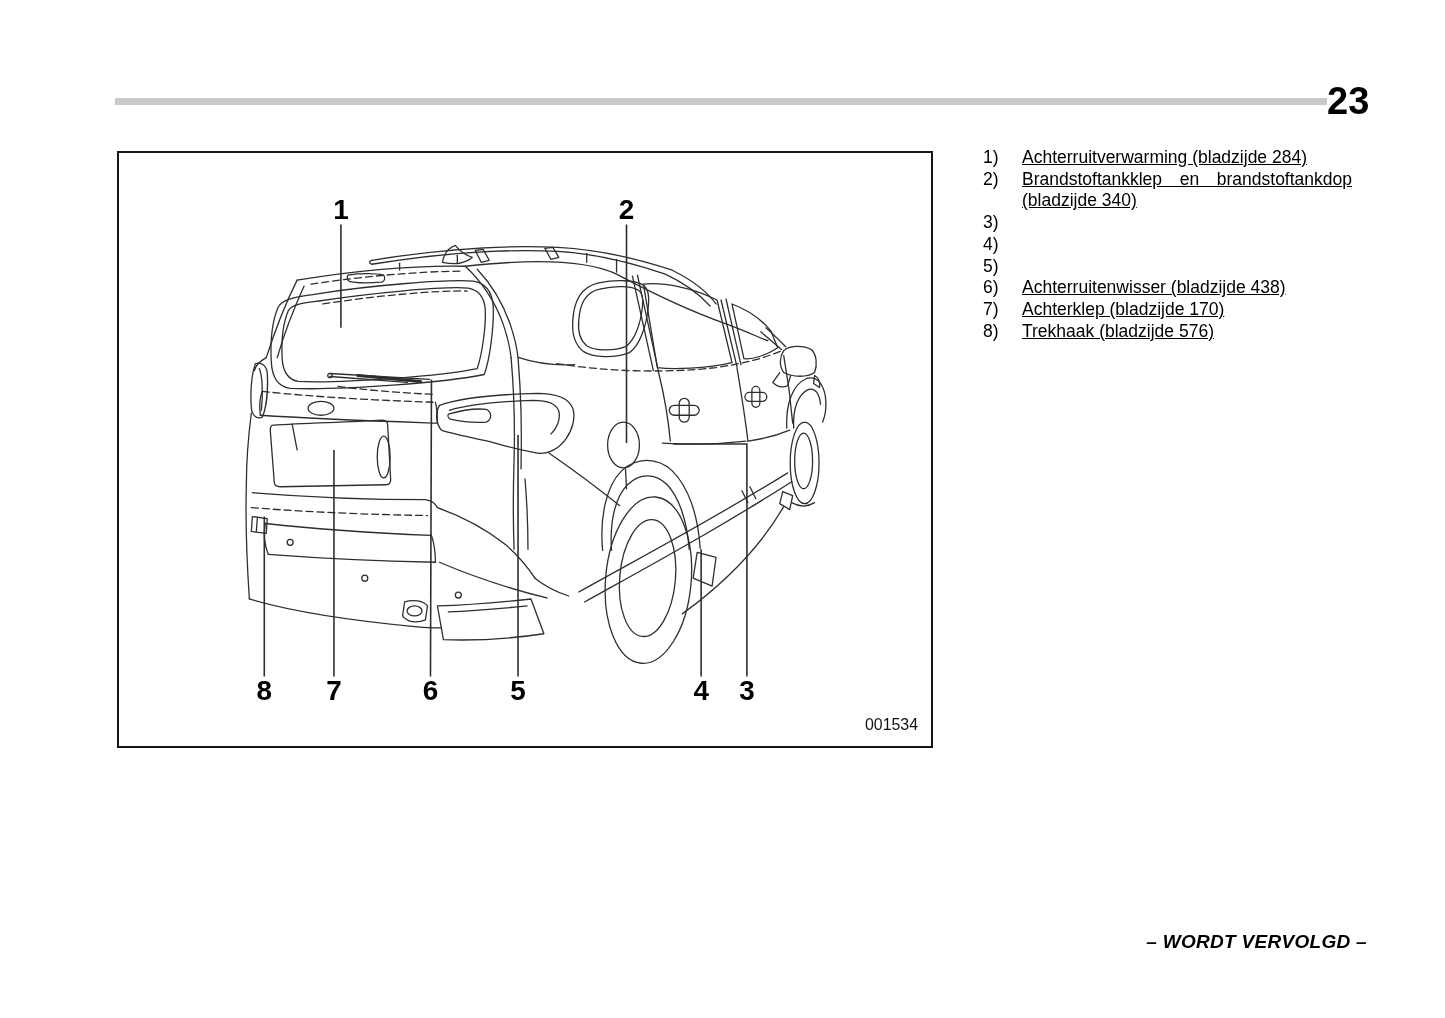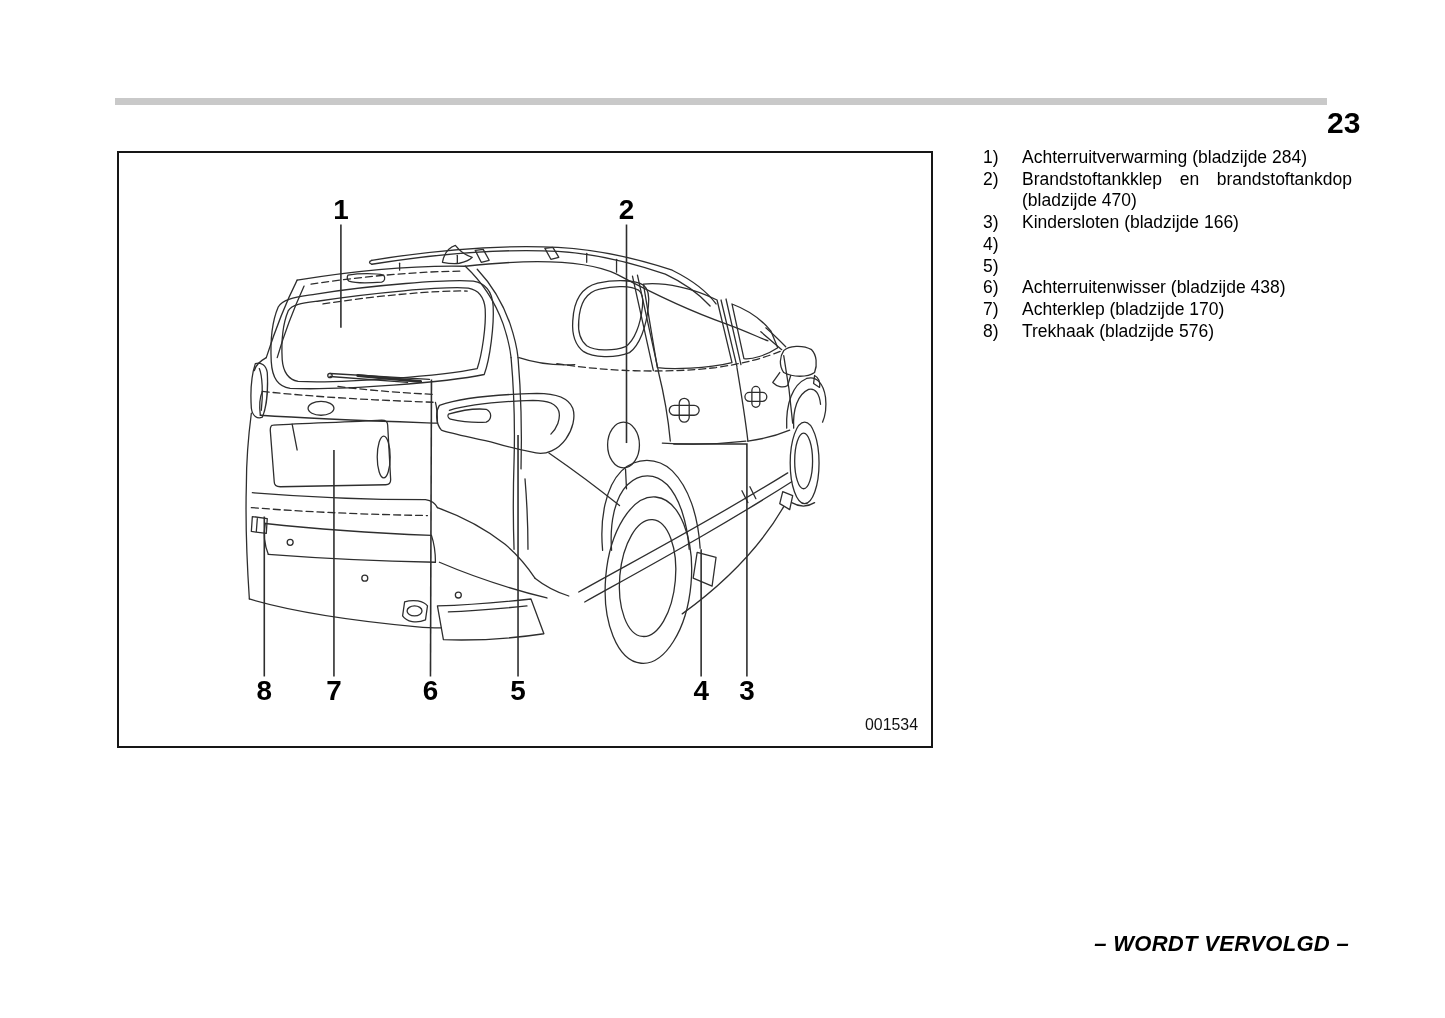--- a/index.html
+++ b/index.html
@@ -1,27 +1,27 @@
 <!DOCTYPE html>
 <html><head>
 <meta charset="utf-8">
 <style>
   html,body{margin:0;padding:0;background:#ffffff;}
   .page{position:relative;width:1445px;height:1018px;background:#fff;overflow:hidden;
         font-family:"Liberation Sans",sans-serif;color:#000;}
   .topbar{position:absolute;left:115px;top:98px;width:1212px;height:7px;background:#c9c9c9;}
-  .pagenum{position:absolute;left:1327px;top:82px;font-size:30px;font-weight:bold;line-height:1;margin-top:26px;}
+  .pagenum{position:absolute;left:1327px;top:82px;font-size:38px;font-weight:bold;line-height:1;}
   .figure-box{position:absolute;left:117px;top:151px;width:816px;height:597px;
               border:2px solid #161616;box-sizing:border-box;background:#fff;}
   .figure-box svg{position:absolute;left:0;top:0;width:100%;height:100%;}
   .legend{position:absolute;left:983px;top:147px;width:381px;font-size:17.5px;line-height:21.7px;}
   .legend-item{display:grid;grid-template-columns:39px 330px;}
   .legend-item .num{text-align:left;}
-  .legend-item .txt{text-align:justify;}
-  .footer{position:absolute;top:931px;right:96px;font-size:22px;font-weight:bold;
+  .legend-item .txt{text-align:justify;text-decoration:underline;}
+  .footer{position:absolute;top:931px;right:78px;font-size:19px;font-weight:bold;
           font-style:italic;letter-spacing:.3px;}
   
   .ln{fill:none;stroke:#2e2e2e;stroke-width:1.3;stroke-linecap:round;stroke-linejoin:round;}
   .dash{stroke-dasharray:7 4;}
   .thick{stroke-width:3.2;}
   .leader{fill:none;stroke:#2e2e2e;stroke-width:1.6;}
   .callout{font-family:"Liberation Sans",sans-serif;font-size:28px;font-weight:bold;fill:#000;}
   .figcode{font-family:"Liberation Sans",sans-serif;font-size:16px;fill:#111;}
 </style>
 </head>
@@ -199,25 +199,24 @@
     </svg>
   </div>
 
   <div class="legend">
     <div class="legend-item">
       <span class="num">1)</span>
       <span class="txt">Achterruitverwarming (bladzijde 284)</span>
     </div>
     <div class="legend-item">
       <span class="num">2)</span>
-      <span class="txt">Brandstoftankklep en brandstoftankdop (bladzijde 470)</span>
+      <span class="txt">Brandstoftankklep en brandstoftankdop (bladzijde 340)</span>
     </div>
     <div class="legend-item">
       <span class="num">3)</span>
-      <span class="txt">Kindersloten (bladzijde 166)</span>
     </div>
     <div class="legend-item">
       <span class="num">4)</span>
     </div>
     <div class="legend-item">
       <span class="num">5)</span>
     </div>
     <div class="legend-item">
       <span class="num">6)</span>
       <span class="txt">Achterruitenwisser (bladzijde 438)</span>

